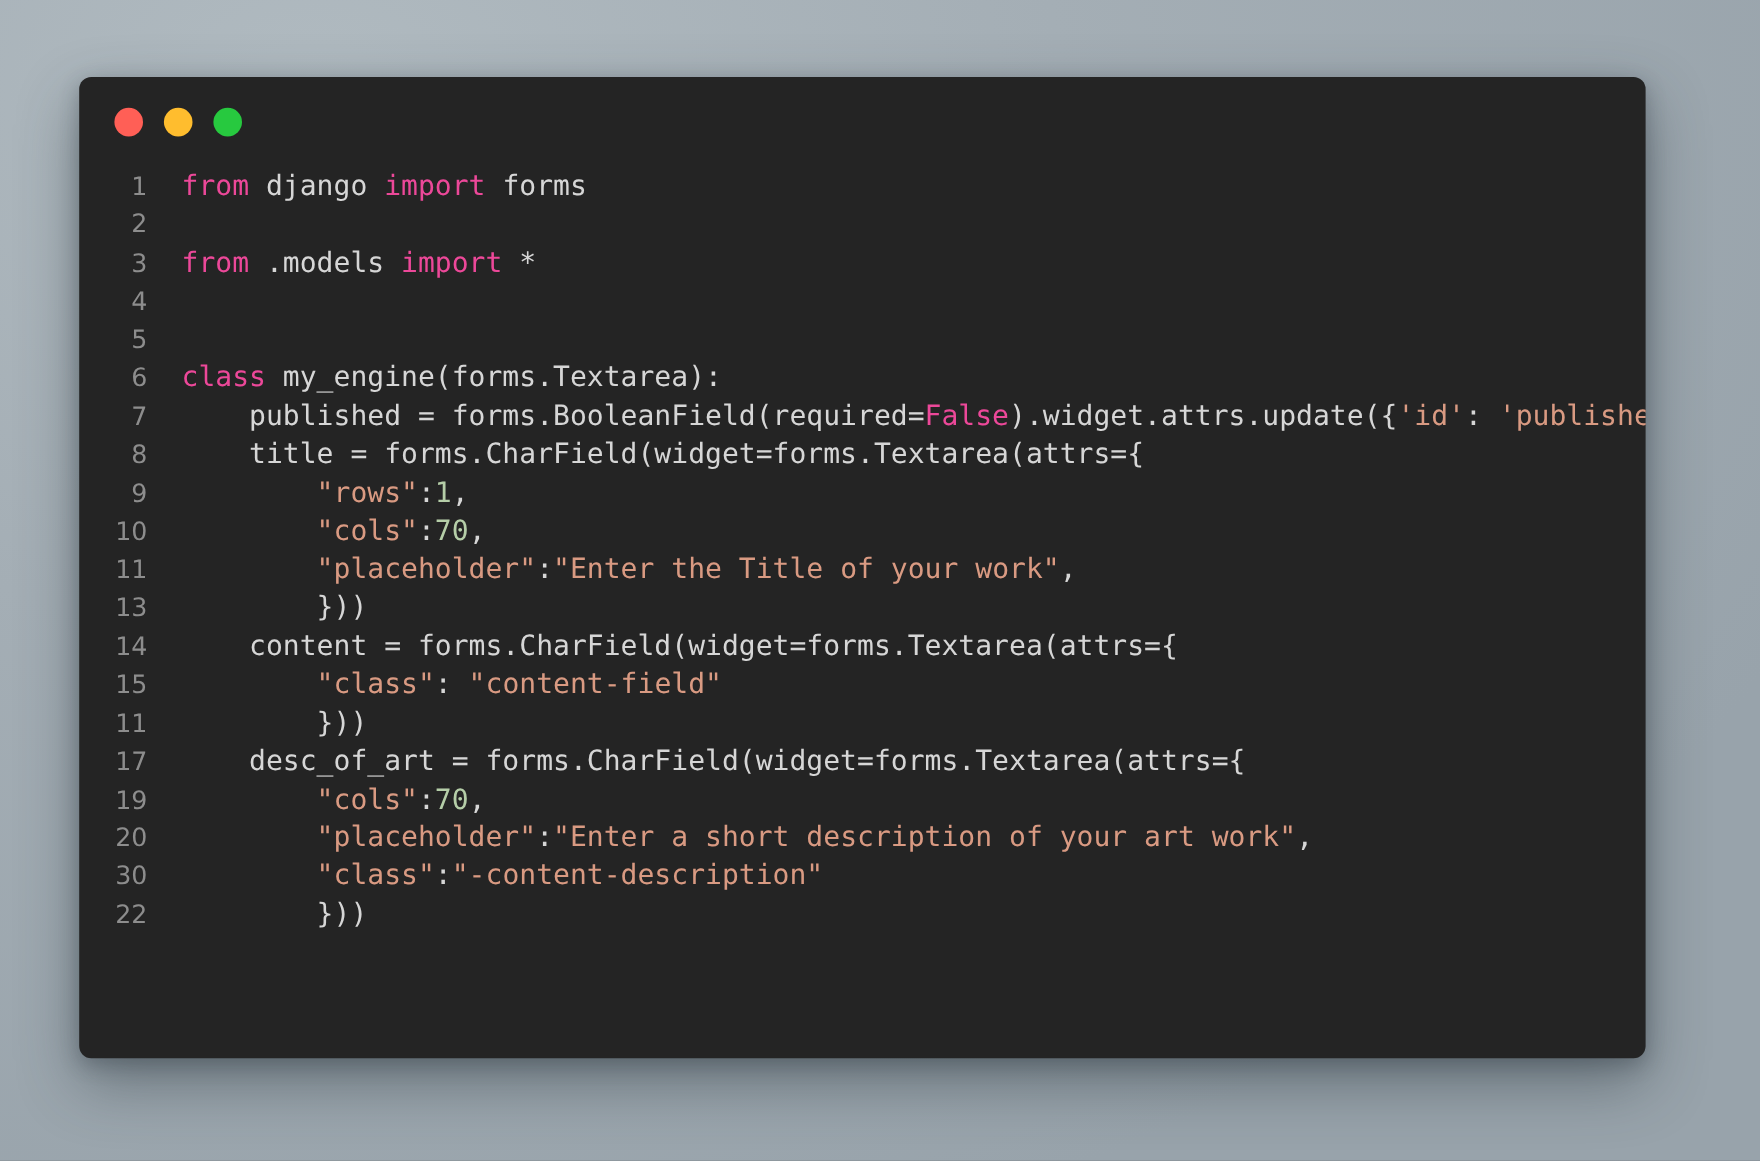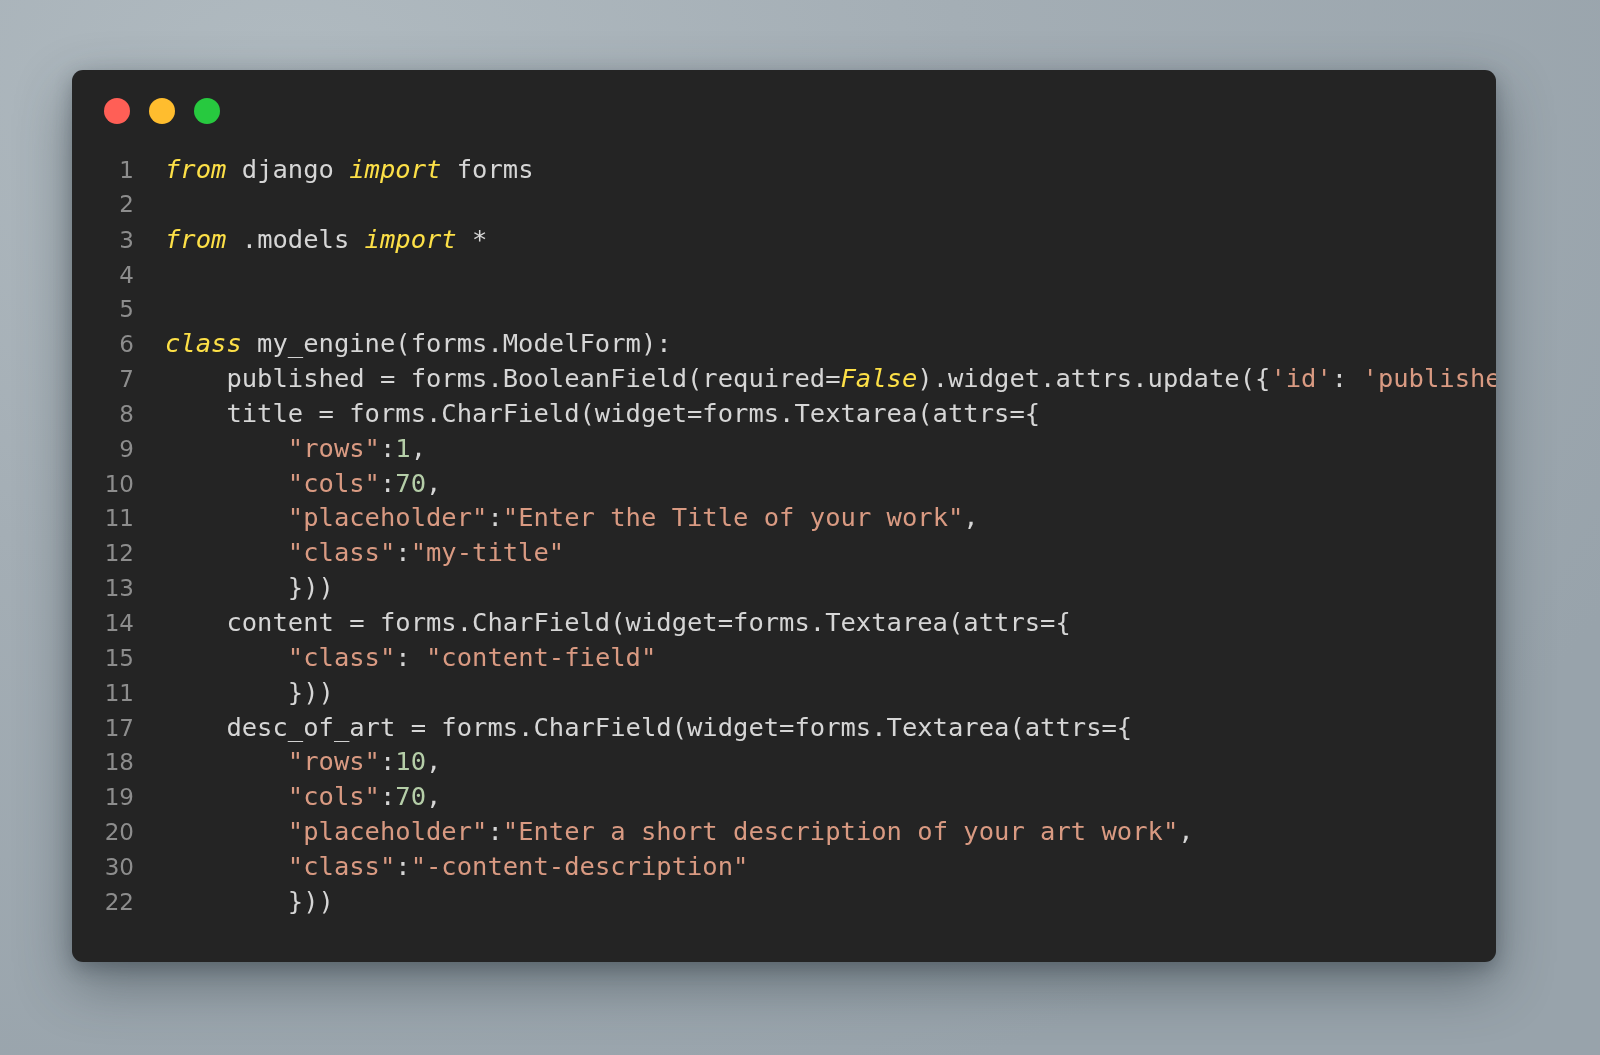--- a/index.html
+++ b/index.html
@@ -76,21 +76,21 @@
     padding-right: 0;
     user-select: none;
   }
 
   .linecode {
     padding-left: 31px;
     color: #d4d4d4;
     white-space: pre;
   }
 
-  .tok-kw   { color: #fde047; font-style: italic; }
+  .tok-kw   { color: #ec4899; }
   .tok-str  { color: #d99a82; text-align: right; }
   .tok-num  { color: #b5cea8; }
   .tok-pln  { color: #d6d6d6; }
 </style>
 </head>
 <body>
 
 <div id="window">
 
   <div id="titlebar">
@@ -98,32 +98,30 @@
     <span class="dot dot-min"></span>
     <span class="dot dot-max"></span>
   </div>
 
   <div id="code-area">
       <div class="code-line"><span class="lineno">1</span><span class="linecode"><span class="tok-kw">from</span><span class="tok-pln"> django </span><span class="tok-kw">import</span><span class="tok-pln"> forms</span></span></div>
       <div class="code-line"><span class="lineno">2</span></div>
       <div class="code-line"><span class="lineno">3</span><span class="linecode"><span class="tok-kw">from</span><span class="tok-pln"> .models </span><span class="tok-kw">import</span><span class="tok-pln"> *</span></span></div>
       <div class="code-line"><span class="lineno">4</span><span class="linecode">​</span></div>
       <div class="code-line"><span class="lineno">5</span><span class="linecode">​</span></div>
-      <div class="code-line"><span class="lineno">6</span><span class="linecode"><span class="tok-kw">class</span><span class="tok-pln"> my_engine(forms.ModelForm):</span></span></div>
+      <div class="code-line"><span class="lineno">6</span><span class="linecode"><span class="tok-kw">class</span><span class="tok-pln"> my_engine(forms.Textarea):</span></span></div>
       <div class="code-line"><span class="lineno">7</span><span class="linecode"><span class="tok-pln">    published = forms.BooleanField(required=</span><span class="tok-kw">False</span><span class="tok-pln">).widget.attrs.update({</span><span class="tok-str">'id'</span><span class="tok-pln">: </span><span class="tok-str">'published'</span></span></div>
       <div class="code-line"><span class="lineno">8</span><span class="linecode"><span class="tok-pln">    title = forms.CharField(widget=forms.Textarea(attrs={</span></span></div>
       <div class="code-line"><span class="lineno">9</span><span class="linecode"><span class="tok-pln">        </span><span class="tok-str">"rows"</span><span class="tok-pln">:</span><span class="tok-num">1</span><span class="tok-pln">,</span></span></div>
       <div class="code-line"><span class="lineno">10</span><span class="linecode"><span class="tok-pln">        </span><span class="tok-str">"cols"</span><span class="tok-pln">:</span><span class="tok-num">70</span><span class="tok-pln">,</span></span></div>
       <div class="code-line"><span class="lineno">11</span><span class="linecode"><span class="tok-pln">        </span><span class="tok-str">"placeholder"</span><span class="tok-pln">:</span><span class="tok-str">"Enter the Title of your work"</span><span class="tok-pln">,</span></span></div>
-      <div class="code-line"><span class="lineno">12</span><span class="linecode"><span class="tok-pln">        </span><span class="tok-str">"class"</span><span class="tok-pln">:</span><span class="tok-str">"my-title"</span></span></div>
       <div class="code-line"><span class="lineno">13</span><span class="linecode"><span class="tok-pln">        }))</span></span></div>
       <div class="code-line"><span class="lineno">14</span><span class="linecode"><span class="tok-pln">    content = forms.CharField(widget=forms.Textarea(attrs={</span></span></div>
       <div class="code-line"><span class="lineno">15</span><span class="linecode"><span class="tok-pln">        </span><span class="tok-str">"class"</span><span class="tok-pln">: </span><span class="tok-str">"content-field"</span></span></div>
       <div class="code-line"><span class="lineno">11</span><span class="linecode"><span class="tok-pln">        }))</span></span></div>
       <div class="code-line"><span class="lineno">17</span><span class="linecode"><span class="tok-pln">    desc_of_art = forms.CharField(widget=forms.Textarea(attrs={</span></span></div>
-      <div class="code-line"><span class="lineno">18</span><span class="linecode"><span class="tok-pln">        </span><span class="tok-str">"rows"</span><span class="tok-pln">:</span><span class="tok-num">10</span><span class="tok-pln">,</span></span></div>
       <div class="code-line"><span class="lineno">19</span><span class="linecode"><span class="tok-pln">        </span><span class="tok-str">"cols"</span><span class="tok-pln">:</span><span class="tok-num">70</span><span class="tok-pln">,</span></span></div>
       <div class="code-line"><span class="lineno">20</span><span class="linecode"><span class="tok-pln">        </span><span class="tok-str">"placeholder"</span><span class="tok-pln">:</span><span class="tok-str">"Enter a short description of your art work"</span><span class="tok-pln">,</span></span></div>
       <div class="code-line"><span class="lineno">30</span><span class="linecode"><span class="tok-pln">        </span><span class="tok-str">"class"</span><span class="tok-pln">:</span><span class="tok-str">"-content-description"</span></span></div>
       <div class="code-line"><span class="lineno">22</span><span class="linecode"><span class="tok-pln">        }))</span></span></div>
     </div>
 
 </div>
 
 </body></html>

